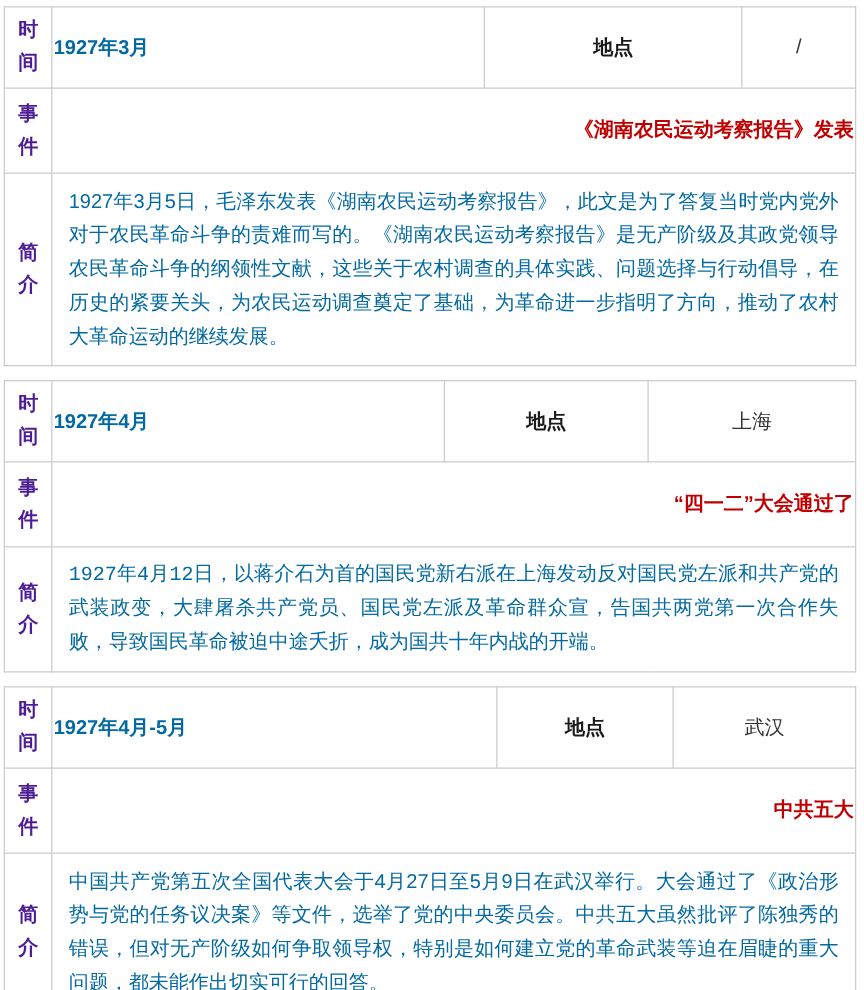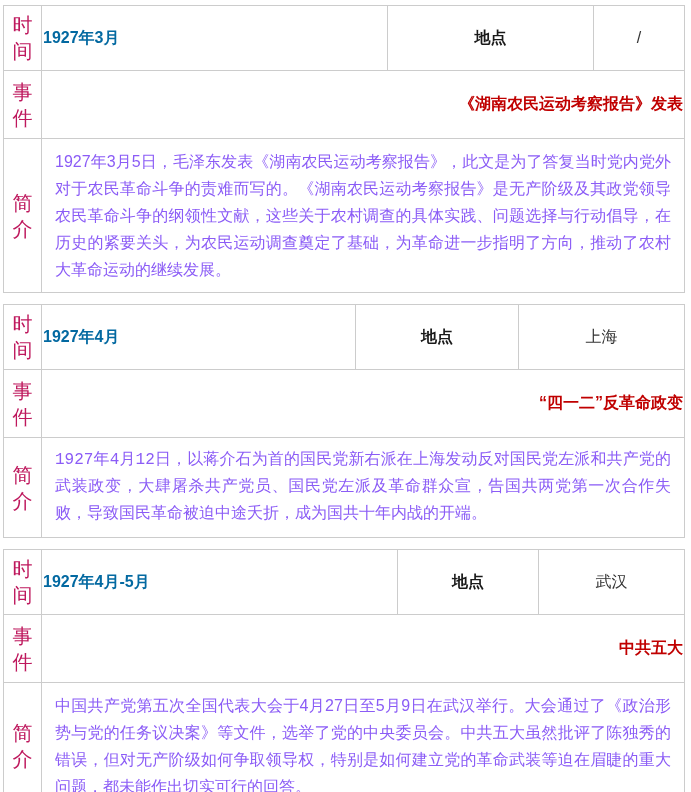--- a/index.html
+++ b/index.html
@@ -19,23 +19,23 @@
     margin: 0 0 11px 0;
     background: #ffffff;
   }
   table.event-table th,
   table.event-table td {
     border: 1px solid #cccccc;
     vertical-align: middle;
     box-sizing: border-box;
   }
   th.row-label {
-    font-weight: normal;
-    color: #be185d;
-    font-size: 20px;
+    font-weight: bold;
+    color: #4c1d95;
+    font-size: 16px;
     line-height: 26px;
     text-align: center;
     padding: 6px 8px;
     word-break: break-all;
   }
   td.time-value {
     text-align: left;
     color: #0369a1;
     font-size: 16px;
     font-weight: bold;
@@ -52,21 +52,21 @@
     font-weight: normal;
   }
   td.event-title {
     text-align: right;
     color: #c00000;
     font-size: 16px;
     font-weight: bold;
   }
   td.intro-text {
     padding: 9px 13px;
-    color: #8b5cf6;
+    color: #0369a1;
     font-size: 16px;
     line-height: 27px;
     text-align: justify;
     vertical-align: top;
   }
   
   tr.row-time th, tr.row-time td { height: 62px; }
   tr.row-event th, tr.row-event td { height: 68px; }
   table.t1 td.intro-text { height: 148px; }
   table.t2 td.intro-text { height: 92px; font-family: Liberation Mono, monospace; }
@@ -109,21 +109,21 @@
   </colgroup>
   <tbody>
       <tr class="row-time">
     <th class="row-label">时间</th>
     <td class="time-value">1927年4月</td>
     <th class="loc-label">地点</th>
     <td class="loc-value">上海</td>
   </tr>
   <tr class="row-event">
     <th class="row-label">事件</th>
-    <td class="event-title" colspan="3">“四一二”反革命政变</td>
+    <td class="event-title" colspan="3">“四一二”大会通过了</td>
   </tr>
   <tr class="row-intro">
     <th class="row-label">简介</th>
     <td class="intro-text" colspan="3">1927年4月12日，以蒋介石为首的国民党新右派在上海发动反对国民党左派和共产党的武装政变，大肆屠杀共产党员、国民党左派及革命群众宣，告国共两党第一次合作失败，导致国民革命被迫中途夭折，成为国共十年内战的开端。</td>
   </tr>
 </tbody>
   </table>
 
 <table class="event-table t3">
   <colgroup>

